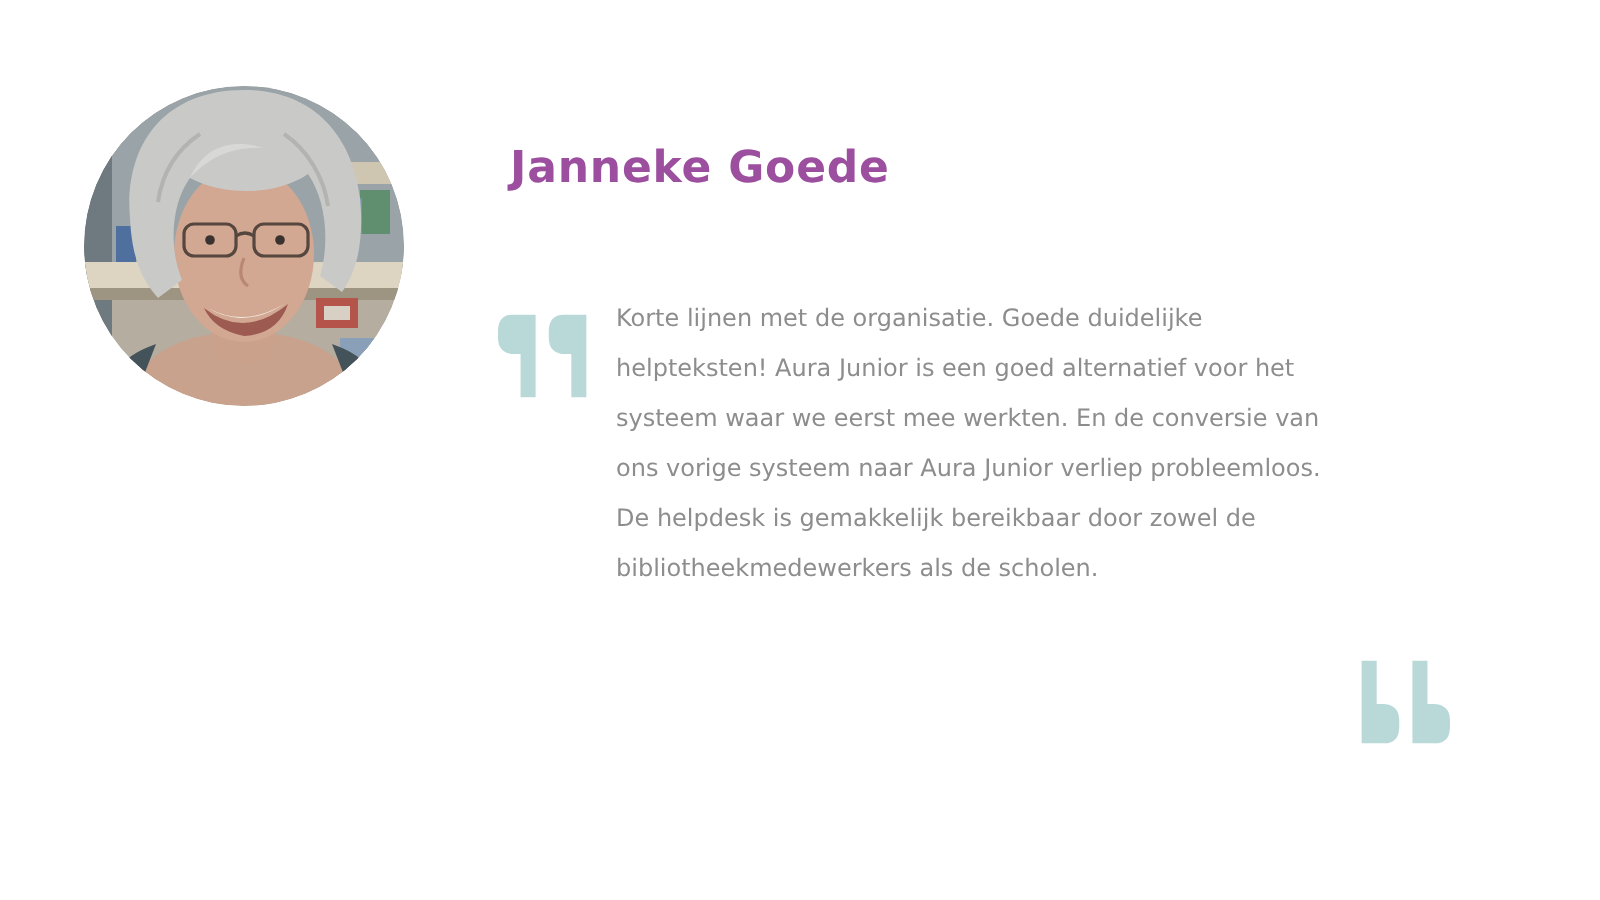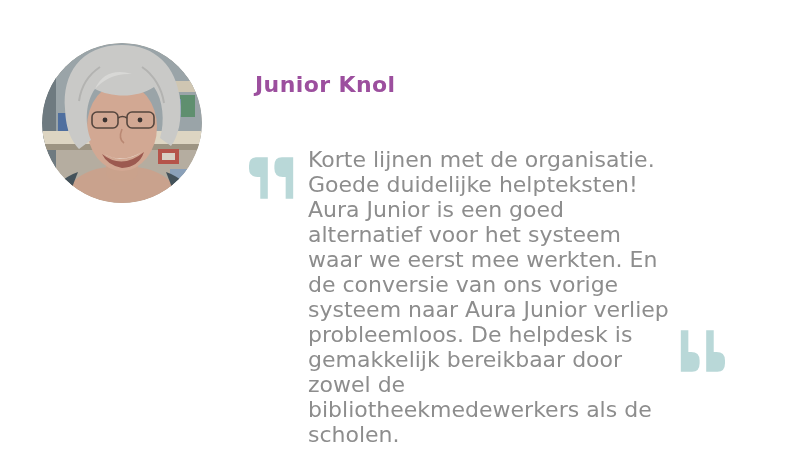--- a/index.html
+++ b/index.html
@@ -46,21 +46,21 @@
     font-weight: 700;
     letter-spacing: 0.2px;
     color: #3471ab;
   }
   .quote-text {
     position: absolute;
     left: 308px;
     top: 147px;
     width: 370px;
     margin: 0;
-    font-size: 22px;
+    font-size: 12px;
     line-height: 25px;
     color: #8d8d8d;
   }
   .quote-mark {
     position: absolute;
     width: 47px;
     height: 44px;
   }
   .quote-mark svg { display: block; width: 47px; height: 44px; }
   .quote-open { left: 249px; top: 156px; }
@@ -114,21 +114,21 @@
         <circle cx="98" cy="77" r="2.4" fill="#3a3230"></circle>
 
         <path d="M80,86 q-4,10 2,14" stroke="#b98873" stroke-width="1.6" fill="none"></path>
 
         <path d="M60,111 Q80,127 102,109 Q97,124 80,125 Q65,122 60,111 Z" fill="#9c5a50"></path>
         <path d="M62,111 Q80,121 100,109 Q90,116 78,116 Q68,115 62,111 Z" fill="#f2ece4"></path>
       </g>
     </svg>
   </div>
 
-  <h1 class="person-name">Junior Knol</h1>
+  <h1 class="person-name">Janneke Goede</h1>
 
   <span class="quote-mark quote-open">
     <svg viewBox="0 0 50 44" aria-hidden="true">
       <defs>
         <path id="qm" d="M20 0 H8 Q0 0 0 9 V12 Q0 21 9 21 H12 V44 H20 Z" fill="#b9d8d8"></path>
       </defs>
       <use href="#qm"></use>
       <use href="#qm" x="27"></use>
     </svg>
   </span>

